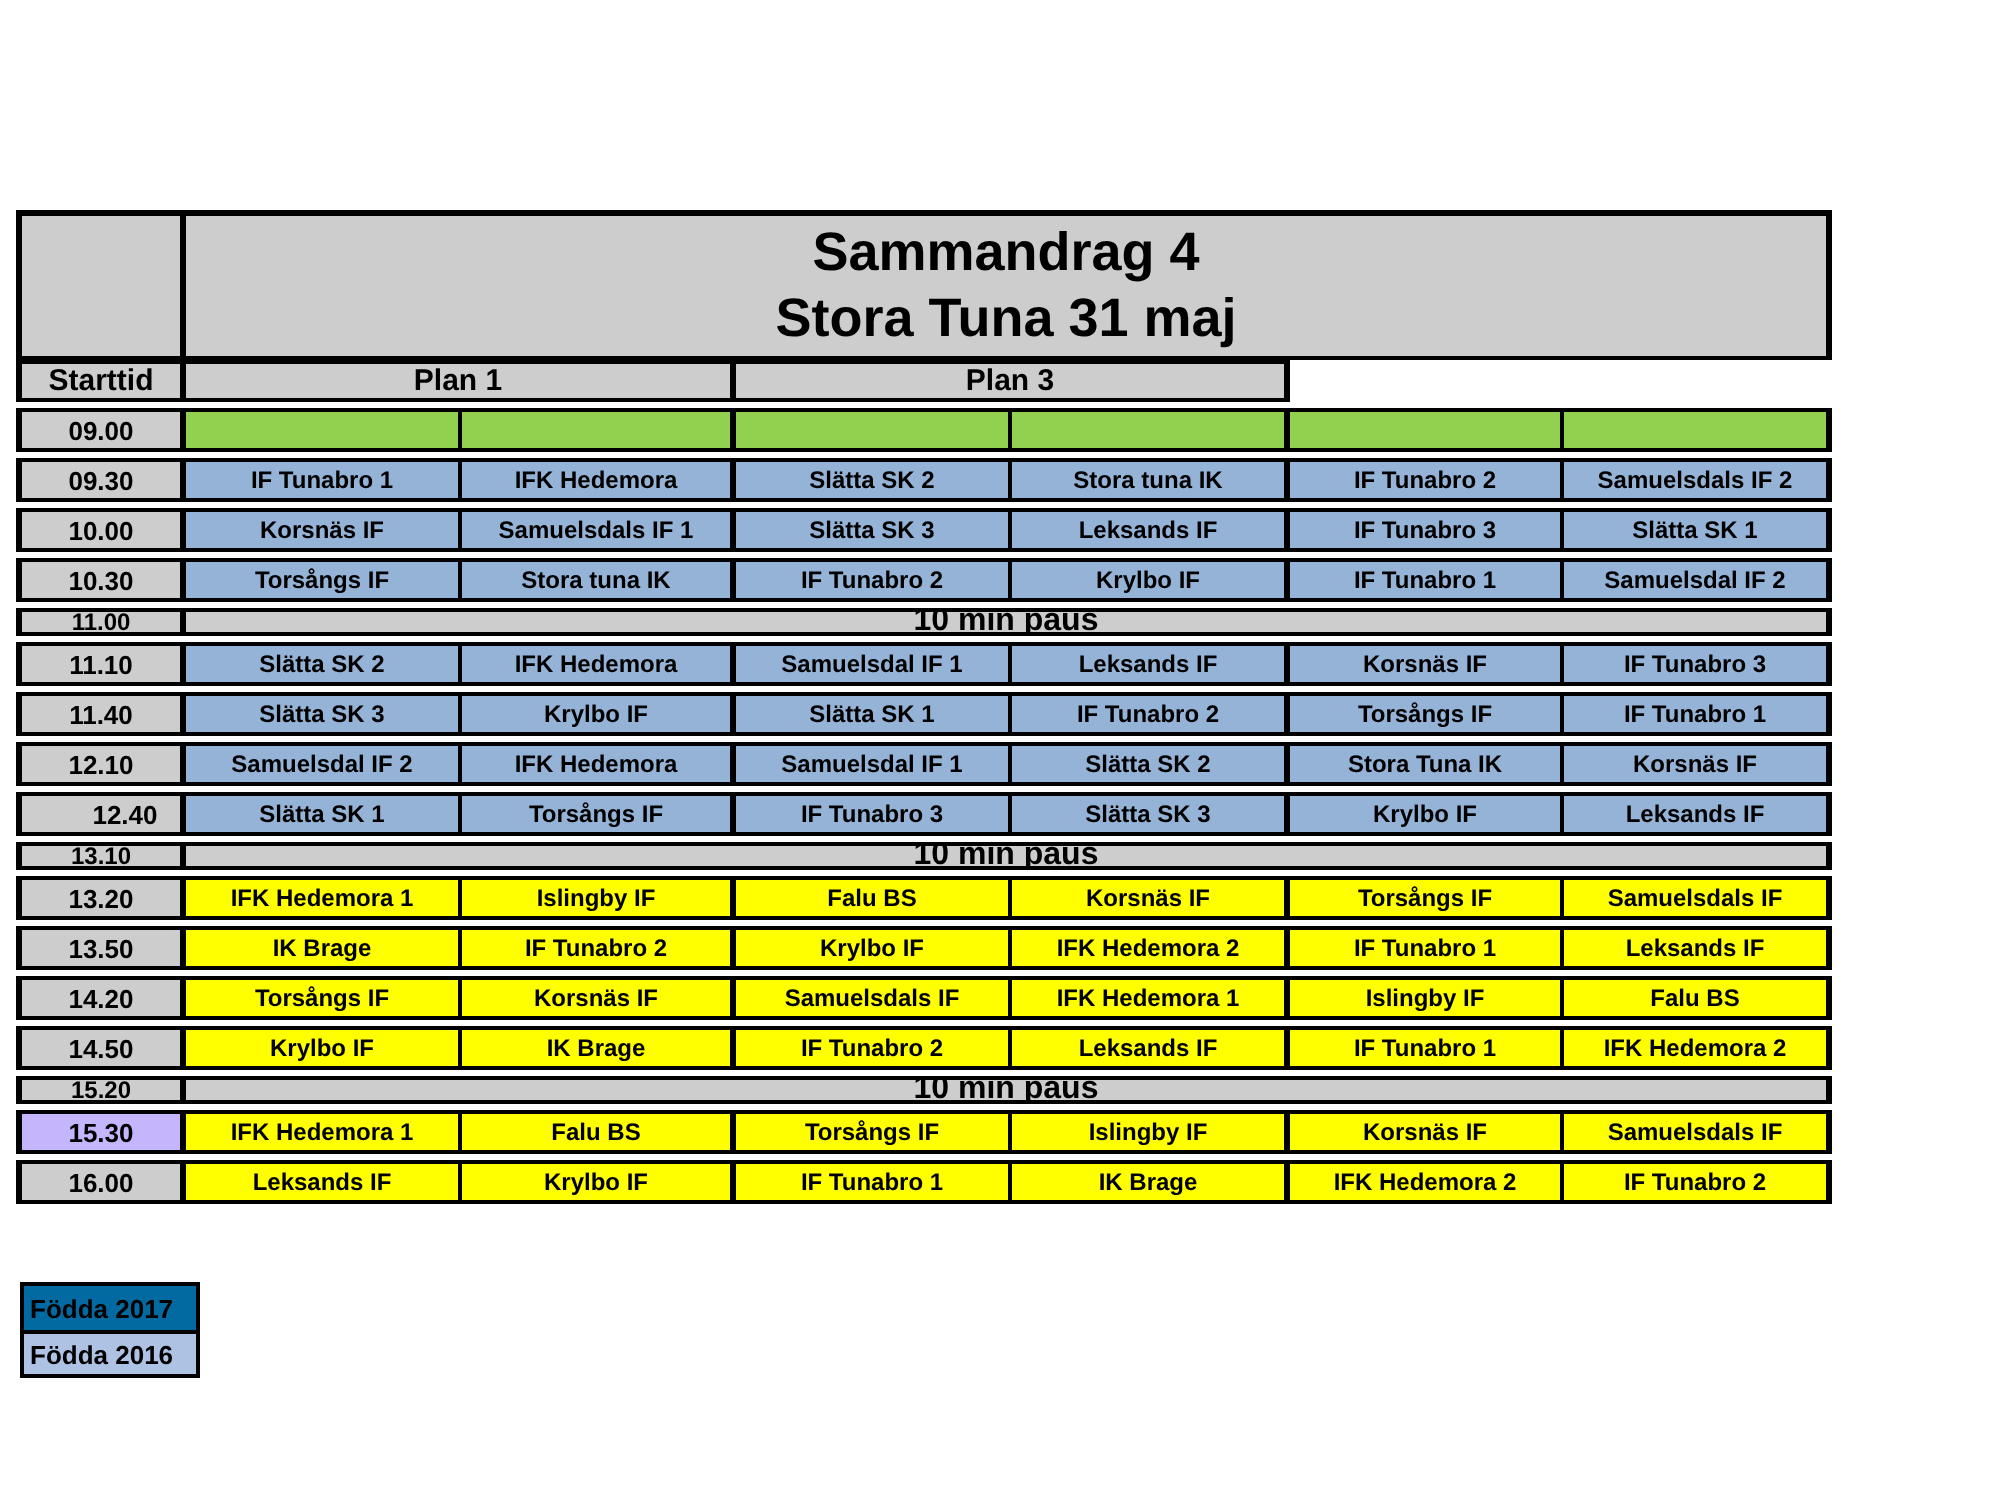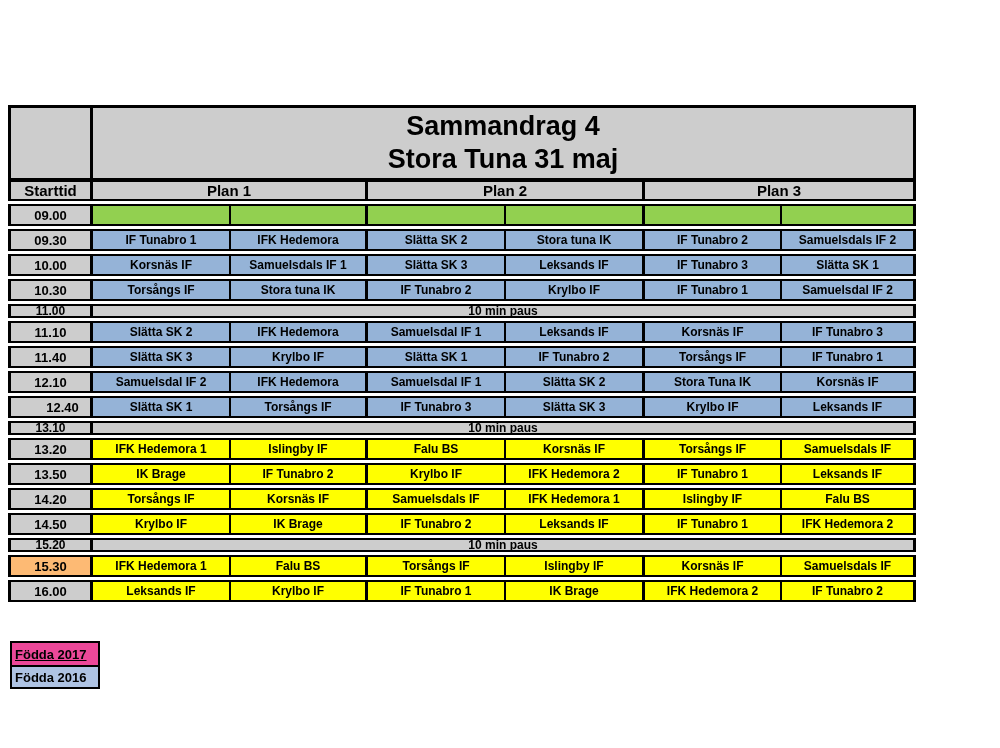--- a/index.html
+++ b/index.html
@@ -51,21 +51,21 @@
     border-right-width: 3px;
     font-size: 13px;
   }
   
   .data-row { grid-template-columns: 85px 138px 137px 138px 139px 137px 134px; height: 22px; }
   .match-cell { font-size: 12px; }
   .match-cell.thick-right { border-right-width: 3px; }
   
   .pause-row { grid-template-columns: 85px 823px; height: 14px; }
   .pause-row .time-cell { font-size: 12px; }
-  .pause-cell { font-size: 12px; line-height: 1; border-right-width: 3px; }
+  .pause-cell { font-size: 16px; line-height: 1; border-right-width: 3px; }
   .last-row { margin-bottom: 0; }
   .last-row .cell { border-bottom-width: 3px; }
   
   .legend {
     position: absolute;
     left: 10px;
     top: 641px;
     width: 86px;
     border: 2px solid #000;
   }
@@ -90,21 +90,20 @@
       <div class="cell corner-cell" style="background: rgb(205, 205, 205);"></div>
       <div class="cell title-cell" style="background: rgb(205, 205, 205);">
         <div>Sammandrag 4</div>
         <div>Stora Tuna 31 maj</div>
       </div>
     </div>
 
     <div class="row plan-header-row">
       <div class="cell time-cell" style="background: rgb(205, 205, 205);">Starttid</div>
       <div class="cell plan-cell" style="background: rgb(205, 205, 205);">Plan 1</div>
-      <div class="cell plan-cell" style="background: rgb(205, 205, 205);">Plan 2</div>
       <div class="cell plan-cell" style="background: rgb(205, 205, 205);">Plan 3</div>
     </div>
 
     <div id="rows">
         <div class="row data-row">
           <div class="cell time-cell" style="background: rgb(205, 205, 205);">09.00</div>
           <div class="cell match-cell" style="background: rgb(146, 208, 80);"></div>
           <div class="cell match-cell thick-right" style="background: rgb(146, 208, 80);"></div>
           <div class="cell match-cell" style="background: rgb(146, 208, 80);"></div>
           <div class="cell match-cell thick-right" style="background: rgb(146, 208, 80);"></div>
@@ -216,21 +215,21 @@
           <div class="cell match-cell" style="background: rgb(255, 255, 0);">IF Tunabro 2</div>
           <div class="cell match-cell thick-right" style="background: rgb(255, 255, 0);">Leksands IF</div>
           <div class="cell match-cell" style="background: rgb(255, 255, 0);">IF Tunabro 1</div>
           <div class="cell match-cell thick-right" style="background: rgb(255, 255, 0);">IFK Hedemora 2</div>
         </div>
         <div class="row pause-row">
           <div class="cell time-cell" style="background: rgb(205, 205, 205);">15.20</div>
           <div class="cell pause-cell" style="background: rgb(205, 205, 205);">10 min paus</div>
         </div>
         <div class="row data-row">
-          <div class="cell time-cell" style="background: #fdba74;">15.30</div>
+          <div class="cell time-cell" style="background: #c4b5fd;">15.30</div>
           <div class="cell match-cell" style="background: rgb(255, 255, 0);">IFK Hedemora 1</div>
           <div class="cell match-cell thick-right" style="background: rgb(255, 255, 0);">Falu BS</div>
           <div class="cell match-cell" style="background: rgb(255, 255, 0);">Torsångs IF</div>
           <div class="cell match-cell thick-right" style="background: rgb(255, 255, 0);">Islingby IF</div>
           <div class="cell match-cell" style="background: rgb(255, 255, 0);">Korsnäs IF</div>
           <div class="cell match-cell thick-right" style="background: rgb(255, 255, 0);">Samuelsdals IF</div>
         </div>
         <div class="row data-row">
           <div class="cell time-cell" style="background: rgb(205, 205, 205);">16.00</div>
           <div class="cell match-cell" style="background: rgb(255, 255, 0);">Leksands IF</div>
@@ -238,17 +237,17 @@
           <div class="cell match-cell" style="background: rgb(255, 255, 0);">IF Tunabro 1</div>
           <div class="cell match-cell thick-right" style="background: rgb(255, 255, 0);">IK Brage</div>
           <div class="cell match-cell" style="background: rgb(255, 255, 0);">IFK Hedemora 2</div>
           <div class="cell match-cell thick-right" style="background: rgb(255, 255, 0);">IF Tunabro 2</div>
         </div>
       </div>
 
   </div>
 
   <div class="legend" style="background: rgb(205, 205, 205);">
-    <div class="legend-item" style="background: #ec4899; text-decoration: underline;">Födda 2017</div>
+    <div class="legend-item" style="background: #0369a1;">Födda 2017</div>
     <div class="legend-item" style="background: rgb(174, 195, 227);">Födda 2016</div>
   </div>
 
 </div>
 
 </body></html>

